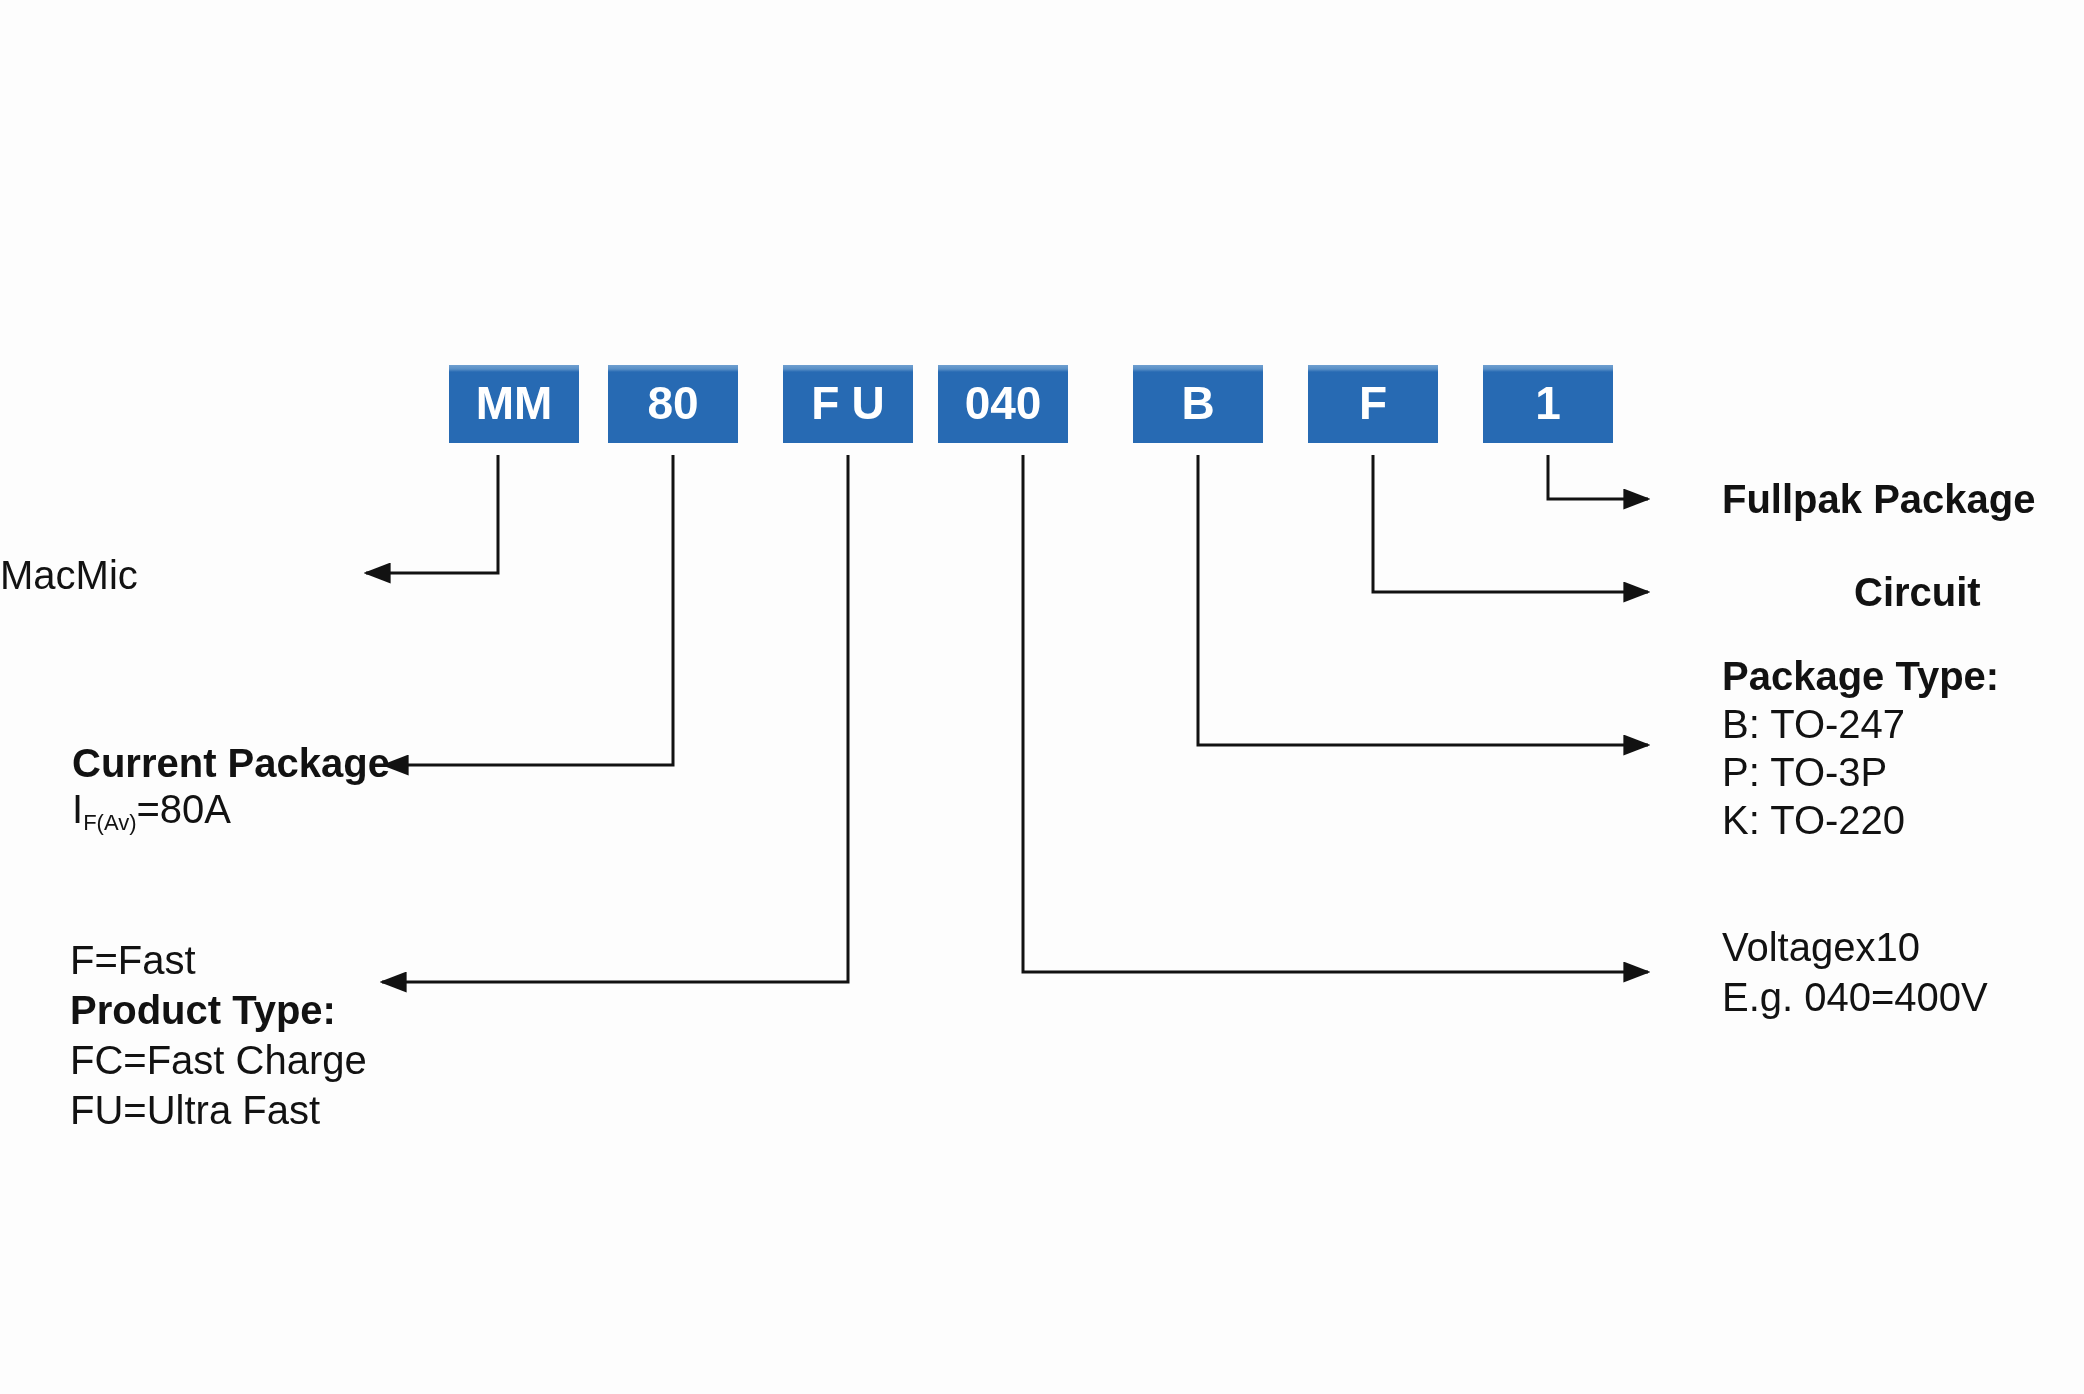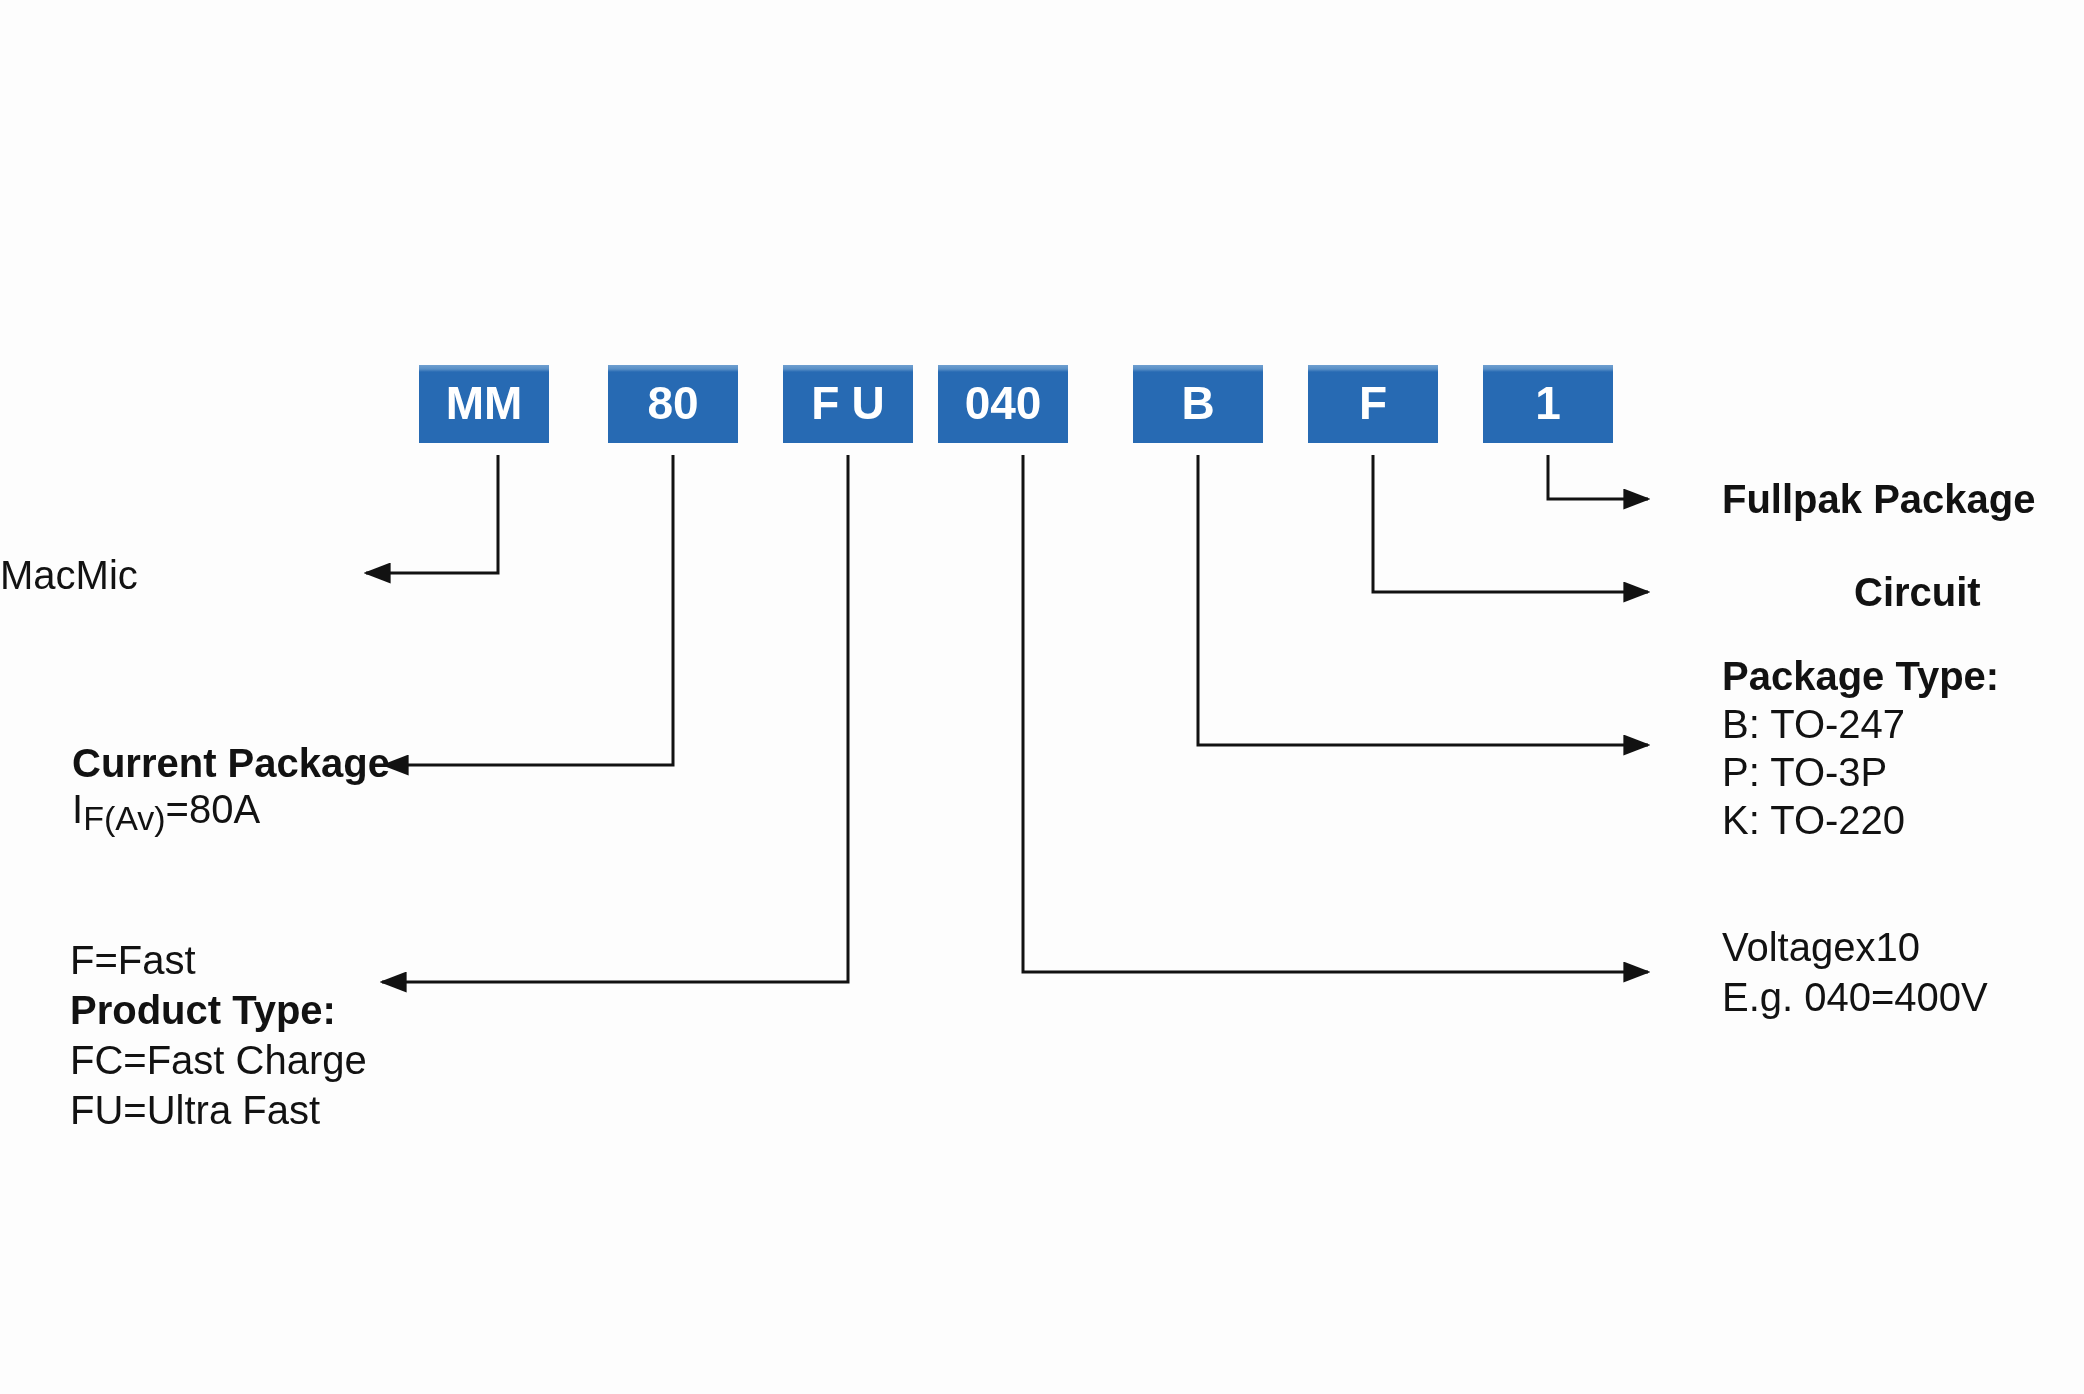--- a/index.html
+++ b/index.html
@@ -16,31 +16,31 @@
   
   .box{
     position:absolute;top:365px;width:130px;height:78px;
     background:linear-gradient(180deg,#6f9fd0 0px,#5a90c7 4px,#276ab3 7px,#276ab3 100%);
     display:flex;align-items:center;justify-content:center;
   }
   .box span{
     color:#ffffff;font-weight:bold;font-size:46px;line-height:1;
     transform:translateY(-1px);
   }
-  .b0{left:419px}.b1{left:608px}.b2{left:783px}.b3{left:938px}
+  .b0{left:449px}.b1{left:608px}.b2{left:783px}.b3{left:938px}
   .b4{left:1133px}.b5{left:1308px}.b6{left:1483px}
   .b2 span{letter-spacing:0.26em;margin-right:-0.26em;}
 
   
   .label{position:absolute;font-size:40px;line-height:48px;white-space:nowrap;}
   .bold{font-weight:bold;}
 
   .macmic{left:0;width:340px;top:551px;}
   .current-rating{left:72px;top:740px;line-height:46px;}
-  .current-rating .sub{font-size:34px;vertical-align:-7px;letter-spacing:0;}
+  .current-rating .sub{font-size:22px;vertical-align:-7px;letter-spacing:0;}
   .product-type{left:70px;top:935px;line-height:50px;}
   .fullpak{left:1722px;top:475px;}
   .circuit{left:1814px;top:568px;margin-left:40px;}
   .package-type{left:1722px;top:652px;line-height:48px;}
   .voltage{left:1722px;top:922px;line-height:50px;}
   .block-line{display:block;}
 </style>
 </head>
 <body>
 

